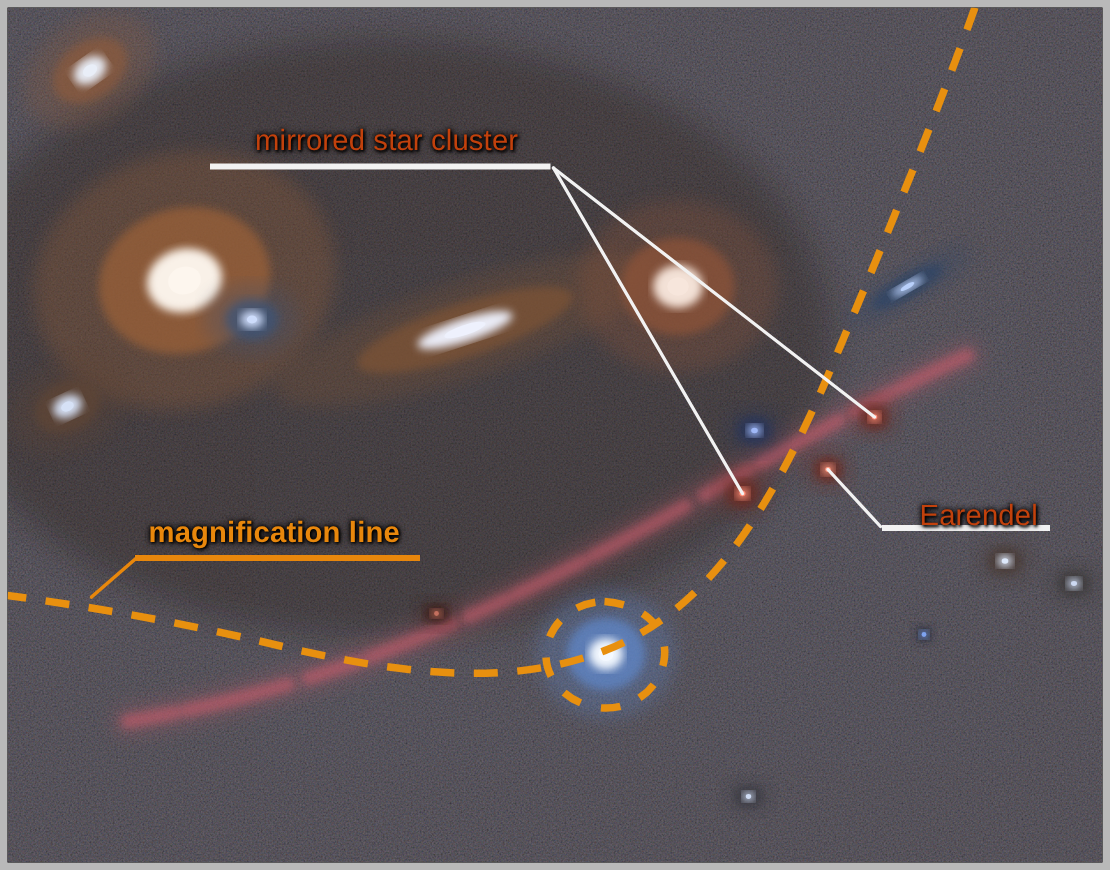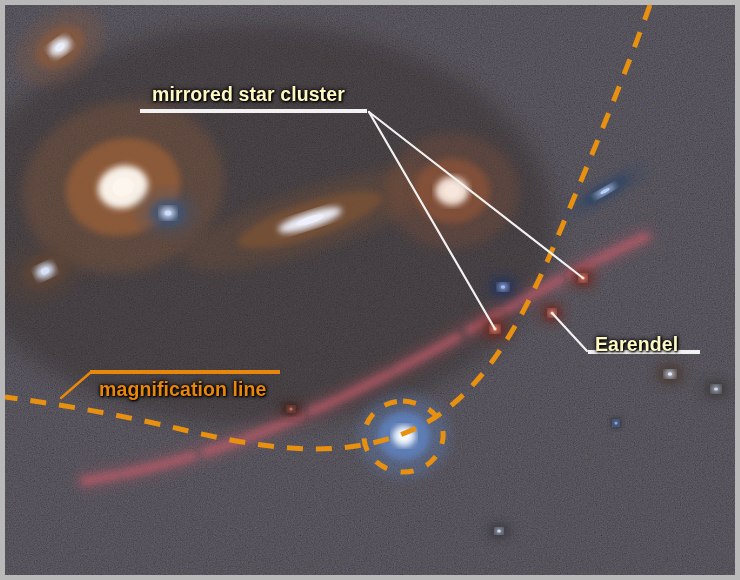--- a/index.html
+++ b/index.html
@@ -31,31 +31,31 @@
     height: 570px;
     pointer-events: none;
   }
   
   .lbl {
     position: absolute;
     white-space: nowrap;
     letter-spacing: .1px;
   }
   .lbl-white {
-    color: #fef9c3;
+    color: #c2410c;
     font-size: 19.5px;
-    font-weight: 700;
+    font-weight: 400;
     text-shadow: 0 0 3px #000, 0 0 5px #000, 1px 1px 2px #000;
+    margin-left: 18px;
   }
   .lbl-orange {
     color: #e8870c;
     font-size: 19.5px;
     font-weight: 700;
     text-shadow: 0 0 3px #000, 0 0 5px #000, 1px 1px 2px #000;
-    margin-top: 34px;
   }
   #lbl-mirrored { left: 147px; top: 78px; }
   #lbl-earendel { left: 590px; top: 328px; }
   #lbl-magnification { left: 94px; top: 339px; }
 </style>
 </head>
 <body>
 
 <div id="stage">
 

